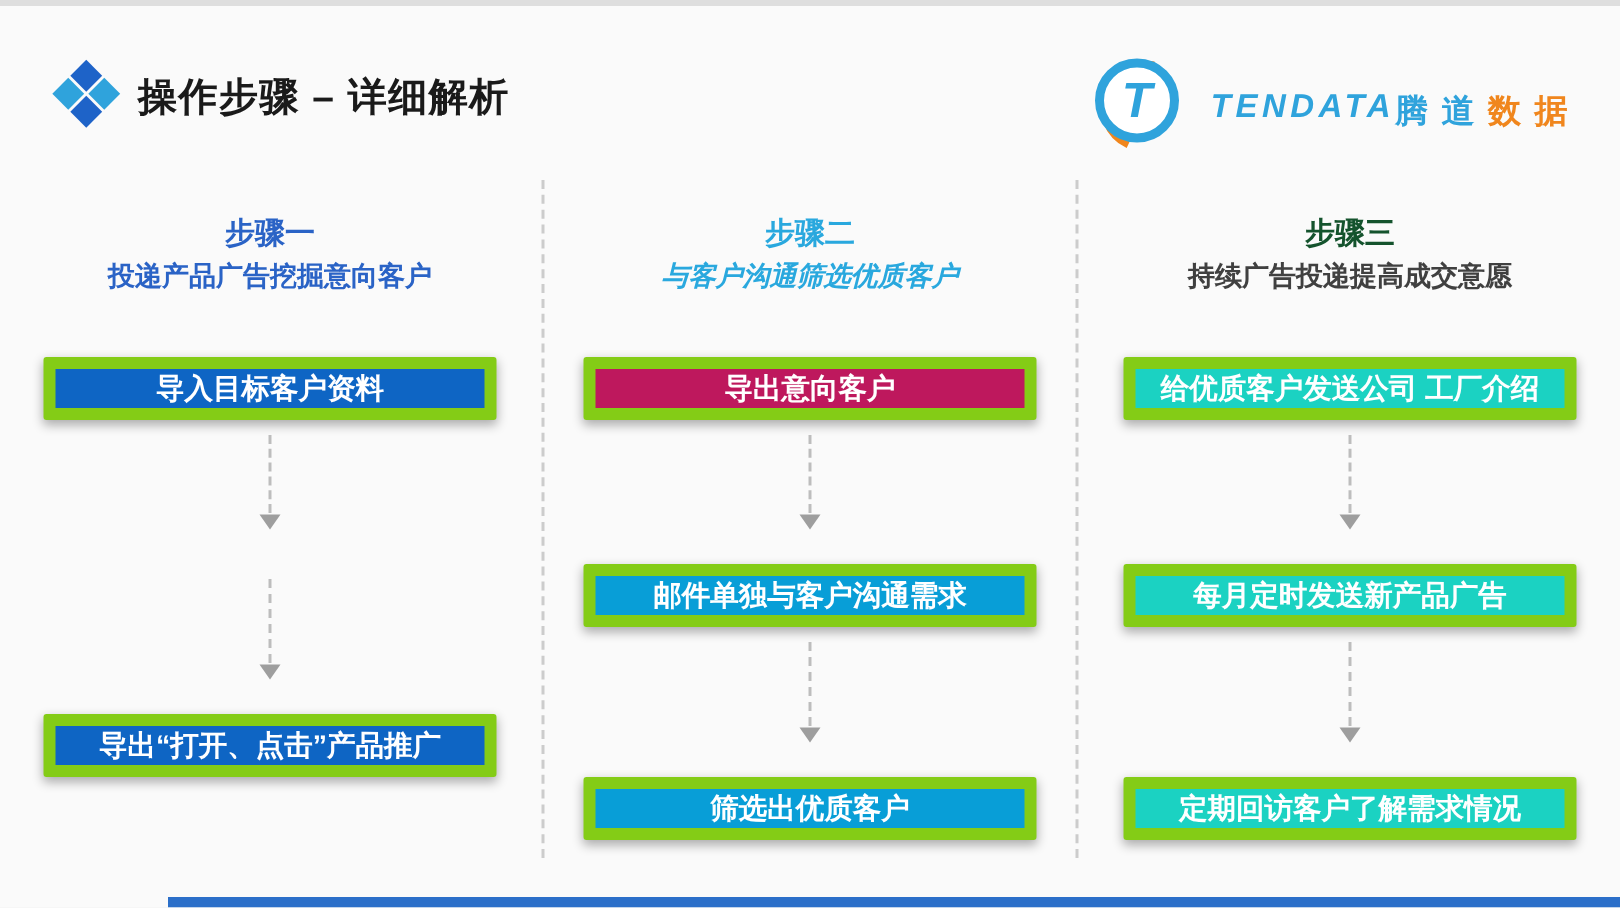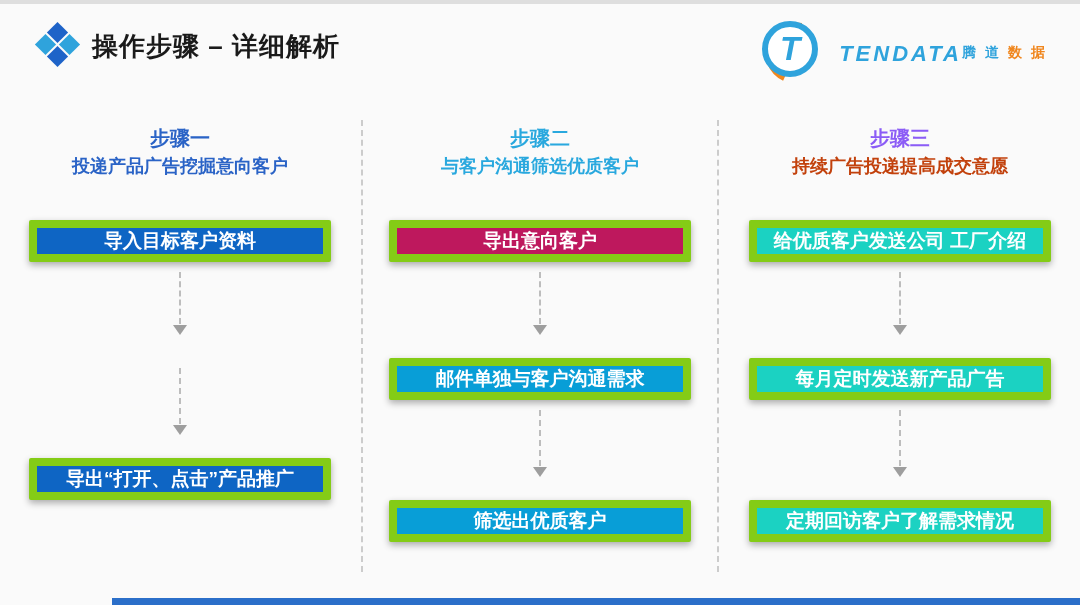--- a/index.html
+++ b/index.html
@@ -1,35 +1,35 @@
 <!DOCTYPE html>
 <html><head>
 <meta charset="utf-8">
 <style>
   html,body{margin:0;padding:0;}
   body{font-family:"Liberation Sans","DejaVu Sans",sans-serif;background:#e9e9e9;}
   .slide{position:relative;width:1080px;height:605px;background:#fafafa;overflow:hidden;}
   .top-strip{position:absolute;top:0;left:0;right:0;height:4px;background:#dedede;}
 
   
-  .header{display:flex;justify-content:space-between;align-items:flex-start;padding:18px 26px 0 38px;height:76px;text-align:center;}
+  .header{display:flex;justify-content:space-between;align-items:flex-start;padding:36px 26px 0 38px;height:76px;text-align:center;}
   .title-wrap{display:flex;align-items:center;gap:14px;margin-top:6px;}
   .diamond-icon{position:relative;width:40px;height:44px;flex:0 0 auto;}
   .diamond-icon i{position:absolute;width:15px;height:15px;transform:rotate(45deg);}
   .d-top{left:12px;top:1px;}
   .d-left{left:0;top:13px;}
   .d-right{left:24px;top:13px;}
   .d-bottom{left:12px;top:25px;}
   .page-title{font-size:26px;font-weight:700;letter-spacing:1px;}
 
   
   .logo{display:flex;align-items:center;gap:8px;}
   .logo-text{display:flex;flex-direction:row;line-height:1.15;}
   .brand{font-size:22px;font-weight:800;font-style:italic;letter-spacing:3px;}
-  .brand-cn{font-size:14px;font-weight:700;letter-spacing:9px;margin-top:3px;white-space:nowrap;}
+  .brand-cn{font-size:22px;font-weight:700;letter-spacing:9px;margin-top:3px;white-space:nowrap;}
 
   
   .content{display:flex;margin-top:0;}
   .column{flex:1;display:flex;flex-direction:column;align-items:center;}
   .step-title{margin-top:30px;font-size:20px;font-weight:700;height:28px;line-height:28px;}
   .step-subtitle{font-size:18px;font-weight:600;height:28px;line-height:28px;}
   .flow-box{margin-top:40px;min-width:302px;height:42px;padding:0 12px;box-sizing:border-box;
             display:flex;align-items:center;justify-content:center;white-space:nowrap;
             color:#ffffff;font-size:19px;font-weight:700;border:8px solid #84cc16;border-radius:2px;
             box-shadow:0 3px 7px rgba(0,0,0,0.32);}
@@ -86,37 +86,37 @@
         </div>
       <div class="arrow tall">
           <div class="dash"></div>
           <div class="head"></div>
         </div>
       <div class="flow-box" style="margin-top: 0px; background-color: rgb(14, 101, 196);">导出“打开、点击”产品推广</div>
     </div>
 
     <div class="column">
       <div class="step-title" style="color: rgb(41, 168, 222);">步骤二</div>
-      <div class="step-subtitle" style="color: rgb(41, 168, 222);">与客户沟通筛选优质客户</div>
+      <div class="step-subtitle" style="color: rgb(41, 168, 222); font-style: italic;">与客户沟通筛选优质客户</div>
       <div class="flow-box" style="background-color: #be185d;">导出意向客户</div>
       <div class="arrow">
           <div class="dash"></div>
           <div class="head"></div>
         </div>
       <div class="flow-box" style="margin-top: 0px; background-color: rgb(8, 158, 215);">邮件单独与客户沟通需求</div>
       <div class="arrow tall">
           <div class="dash"></div>
           <div class="head"></div>
         </div>
       <div class="flow-box" style="margin-top: 0px; background-color: rgb(8, 158, 215);">筛选出优质客户</div>
     </div>
 
     <div class="column">
-      <div class="step-title" style="color: #8b5cf6;">步骤三</div>
-      <div class="step-subtitle" style="color: #c2410c;">持续广告投递提高成交意愿</div>
+      <div class="step-title" style="color: #14532d;">步骤三</div>
+      <div class="step-subtitle" style="color: #404040;">持续广告投递提高成交意愿</div>
       <div class="flow-box" style="background-color: rgb(27, 210, 194);">给优质客户发送公司 工厂介绍</div>
       <div class="arrow">
           <div class="dash"></div>
           <div class="head"></div>
         </div>
       <div class="flow-box" style="margin-top: 0px; background-color: rgb(27, 210, 194);">每月定时发送新产品广告</div>
       <div class="arrow tall">
           <div class="dash"></div>
           <div class="head"></div>
         </div>

